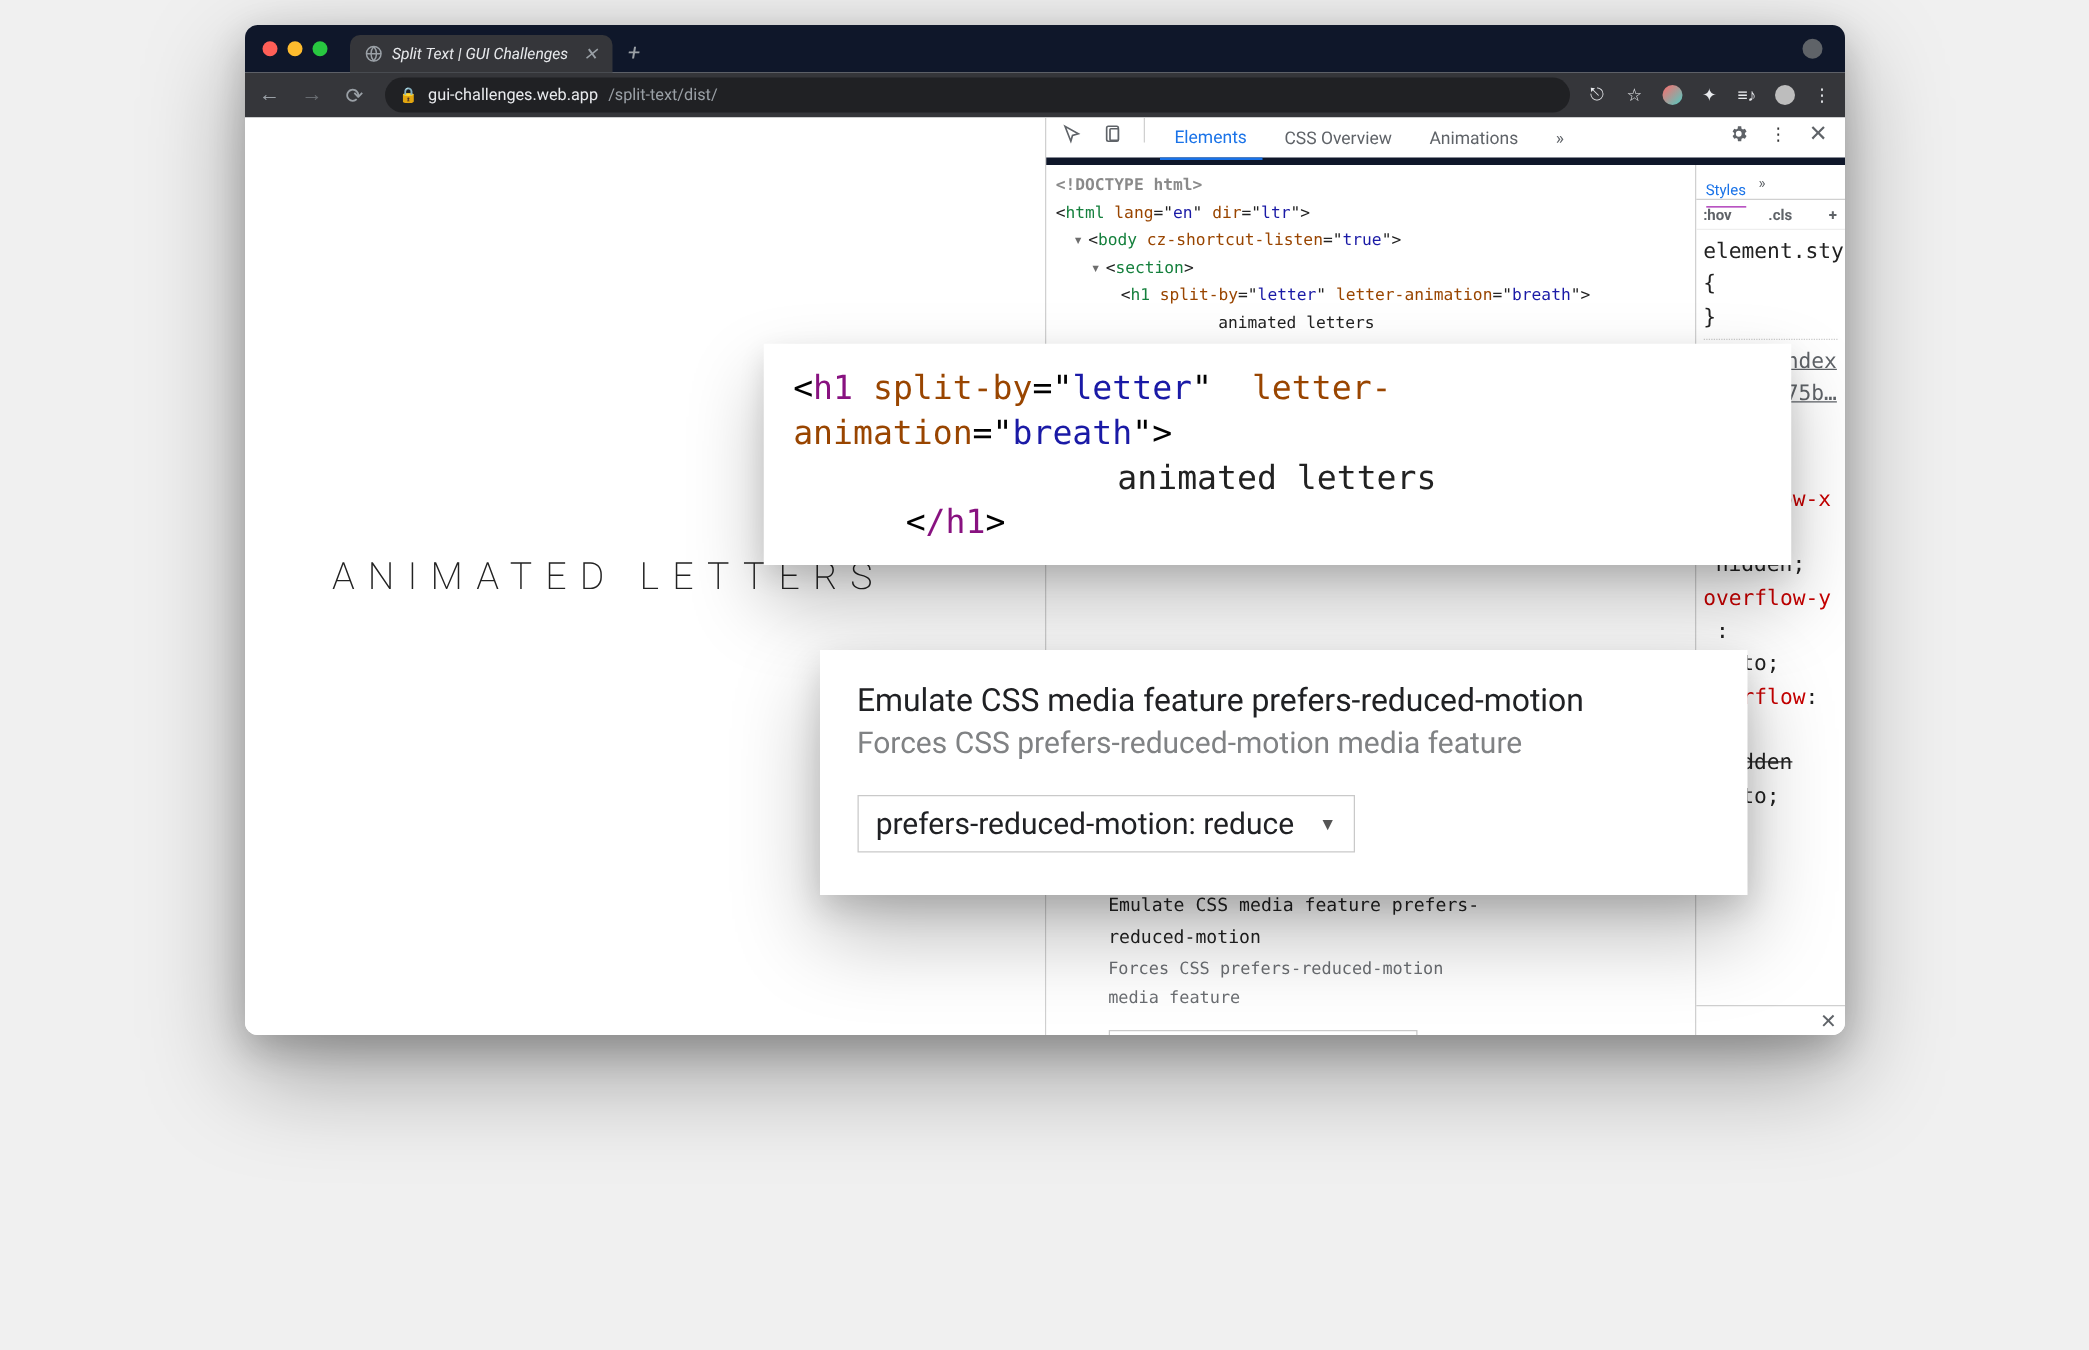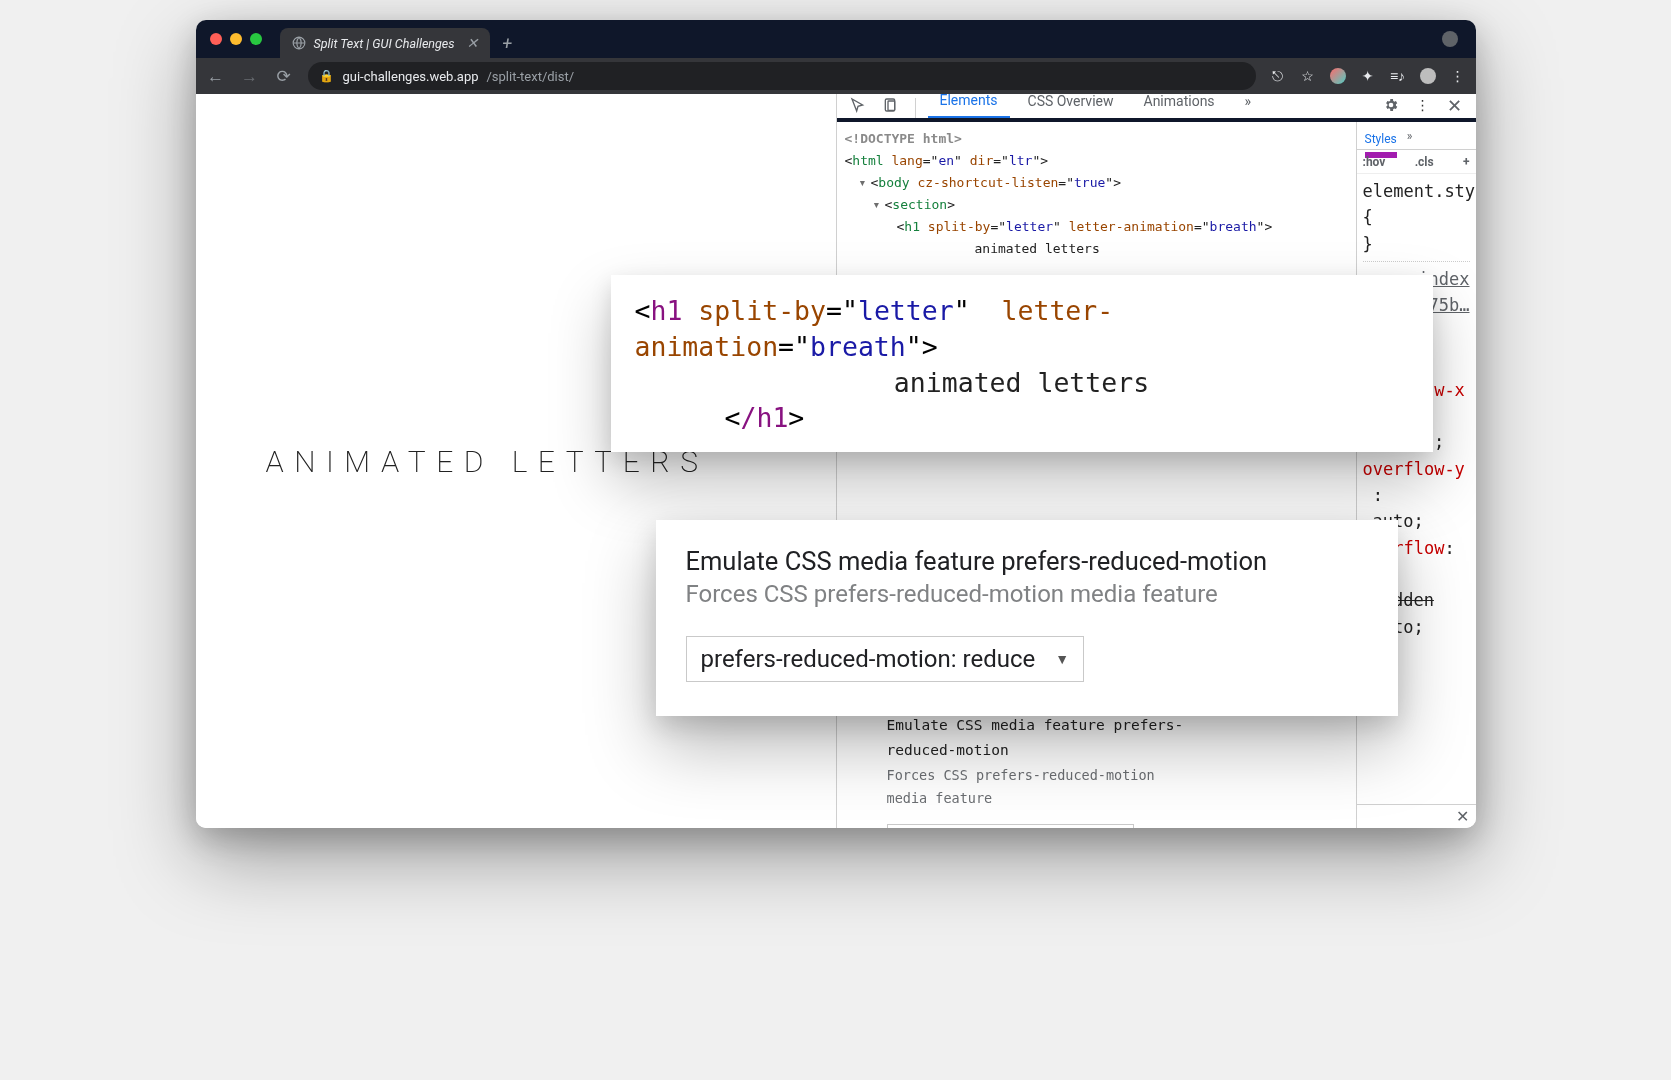--- a/index.html
+++ b/index.html
@@ -73,21 +73,21 @@
   .page {
     flex: 0 0 640px; background:#fff; display:flex; align-items:center; padding-left:70px;
   }
   .page h1 {
     font-weight:200; letter-spacing:0.35em; font-size:30px; color:#222;
   }
 
   
   .devtools { flex:1; display:flex; flex-direction:column; border-left:1px solid #d0d0d0; background:#fff;}
   .dt-tabs {
-    height:28px; border-bottom:4px solid #0f172a; display:flex; align-items:flex-end;
+    height:38px; border-bottom:6px solid #0f172a; display:flex; align-items:flex-start;
     padding:0 8px; gap:6px; font-size:14px; color:#333;
   }
   .dt-iconbtn{ width:26px;height:26px; display:flex;align-items:center;justify-content:center; border:1px solid transparent; border-radius:3px;}
   .dt-sep{ width:1px; height:20px; background:#d0d0d0; margin:0 6px;}
   .dt-tab{ padding:0 12px; height:34px; display:flex;align-items:center; color:#5f6368;}
   .dt-tab.active{ color:#1a73e8; border-bottom:2px solid #1a73e8;}
   .dt-tabs .flex{flex:1;}
   .dt-close{ font-size:18px; color:#5f6368;}
 
   .dt-body { flex:1; display:flex; overflow:hidden; position:relative;}
@@ -106,21 +106,21 @@
   .elements-panel .ind4{ padding-left:52px;}
   .elements-panel .textnode{ padding-left:130px;}
   .selected-row{ background:#cfe8ff; padding-left:4px;}
 
   
   .styles-side{
     width:120px; border-left:1px solid #d0d0d0; font-size:12px; display:flex; flex-direction:column;
   }
   .styles-side .st-tabs{ height:28px; display:flex; align-items:center; padding:0 8px; gap:10px; border-bottom:1px solid #d0d0d0;}
   .styles-side .st-tab{ color:#5f6368;}
-  .styles-side .st-tab.active{ color:#1a73e8; border-bottom:6px solid #a21caf; padding-bottom:6px; margin-bottom:-7px;margin-top:12px;}
+  .styles-side .st-tab.active{ color:#1a73e8; border-bottom:1px solid #a21caf; padding-bottom:6px; margin-bottom:-7px;margin-top:12px;}
   .styles-side .st-sub{ height:24px; display:flex; align-items:center; justify-content:space-between; padding:0 6px; border-bottom:1px solid #eee; color:#5f6368;font-weight:bold;}
   .styles-side .st-body{ flex:1; font-family:Menlo,Consolas,monospace; font-size:17px; padding:4px 6px; color:#222; line-height:1.55; overflow:hidden;}
   .styles-side .link{ color:#5f6368; text-decoration:underline;}
   .styles-side .prop{ color:#c80000;}
   .styles-side .pval{ color:#222;}
   .styles-side .sep-row{ border-top:1px dotted #ccc; margin:4px 0;}
   .styles-side .closebar{ border-top:1px solid #d0d0d0; text-align:right; padding:2px 6px; color:#5f6368; font-size:16px;}
 
   
   .drawer{

